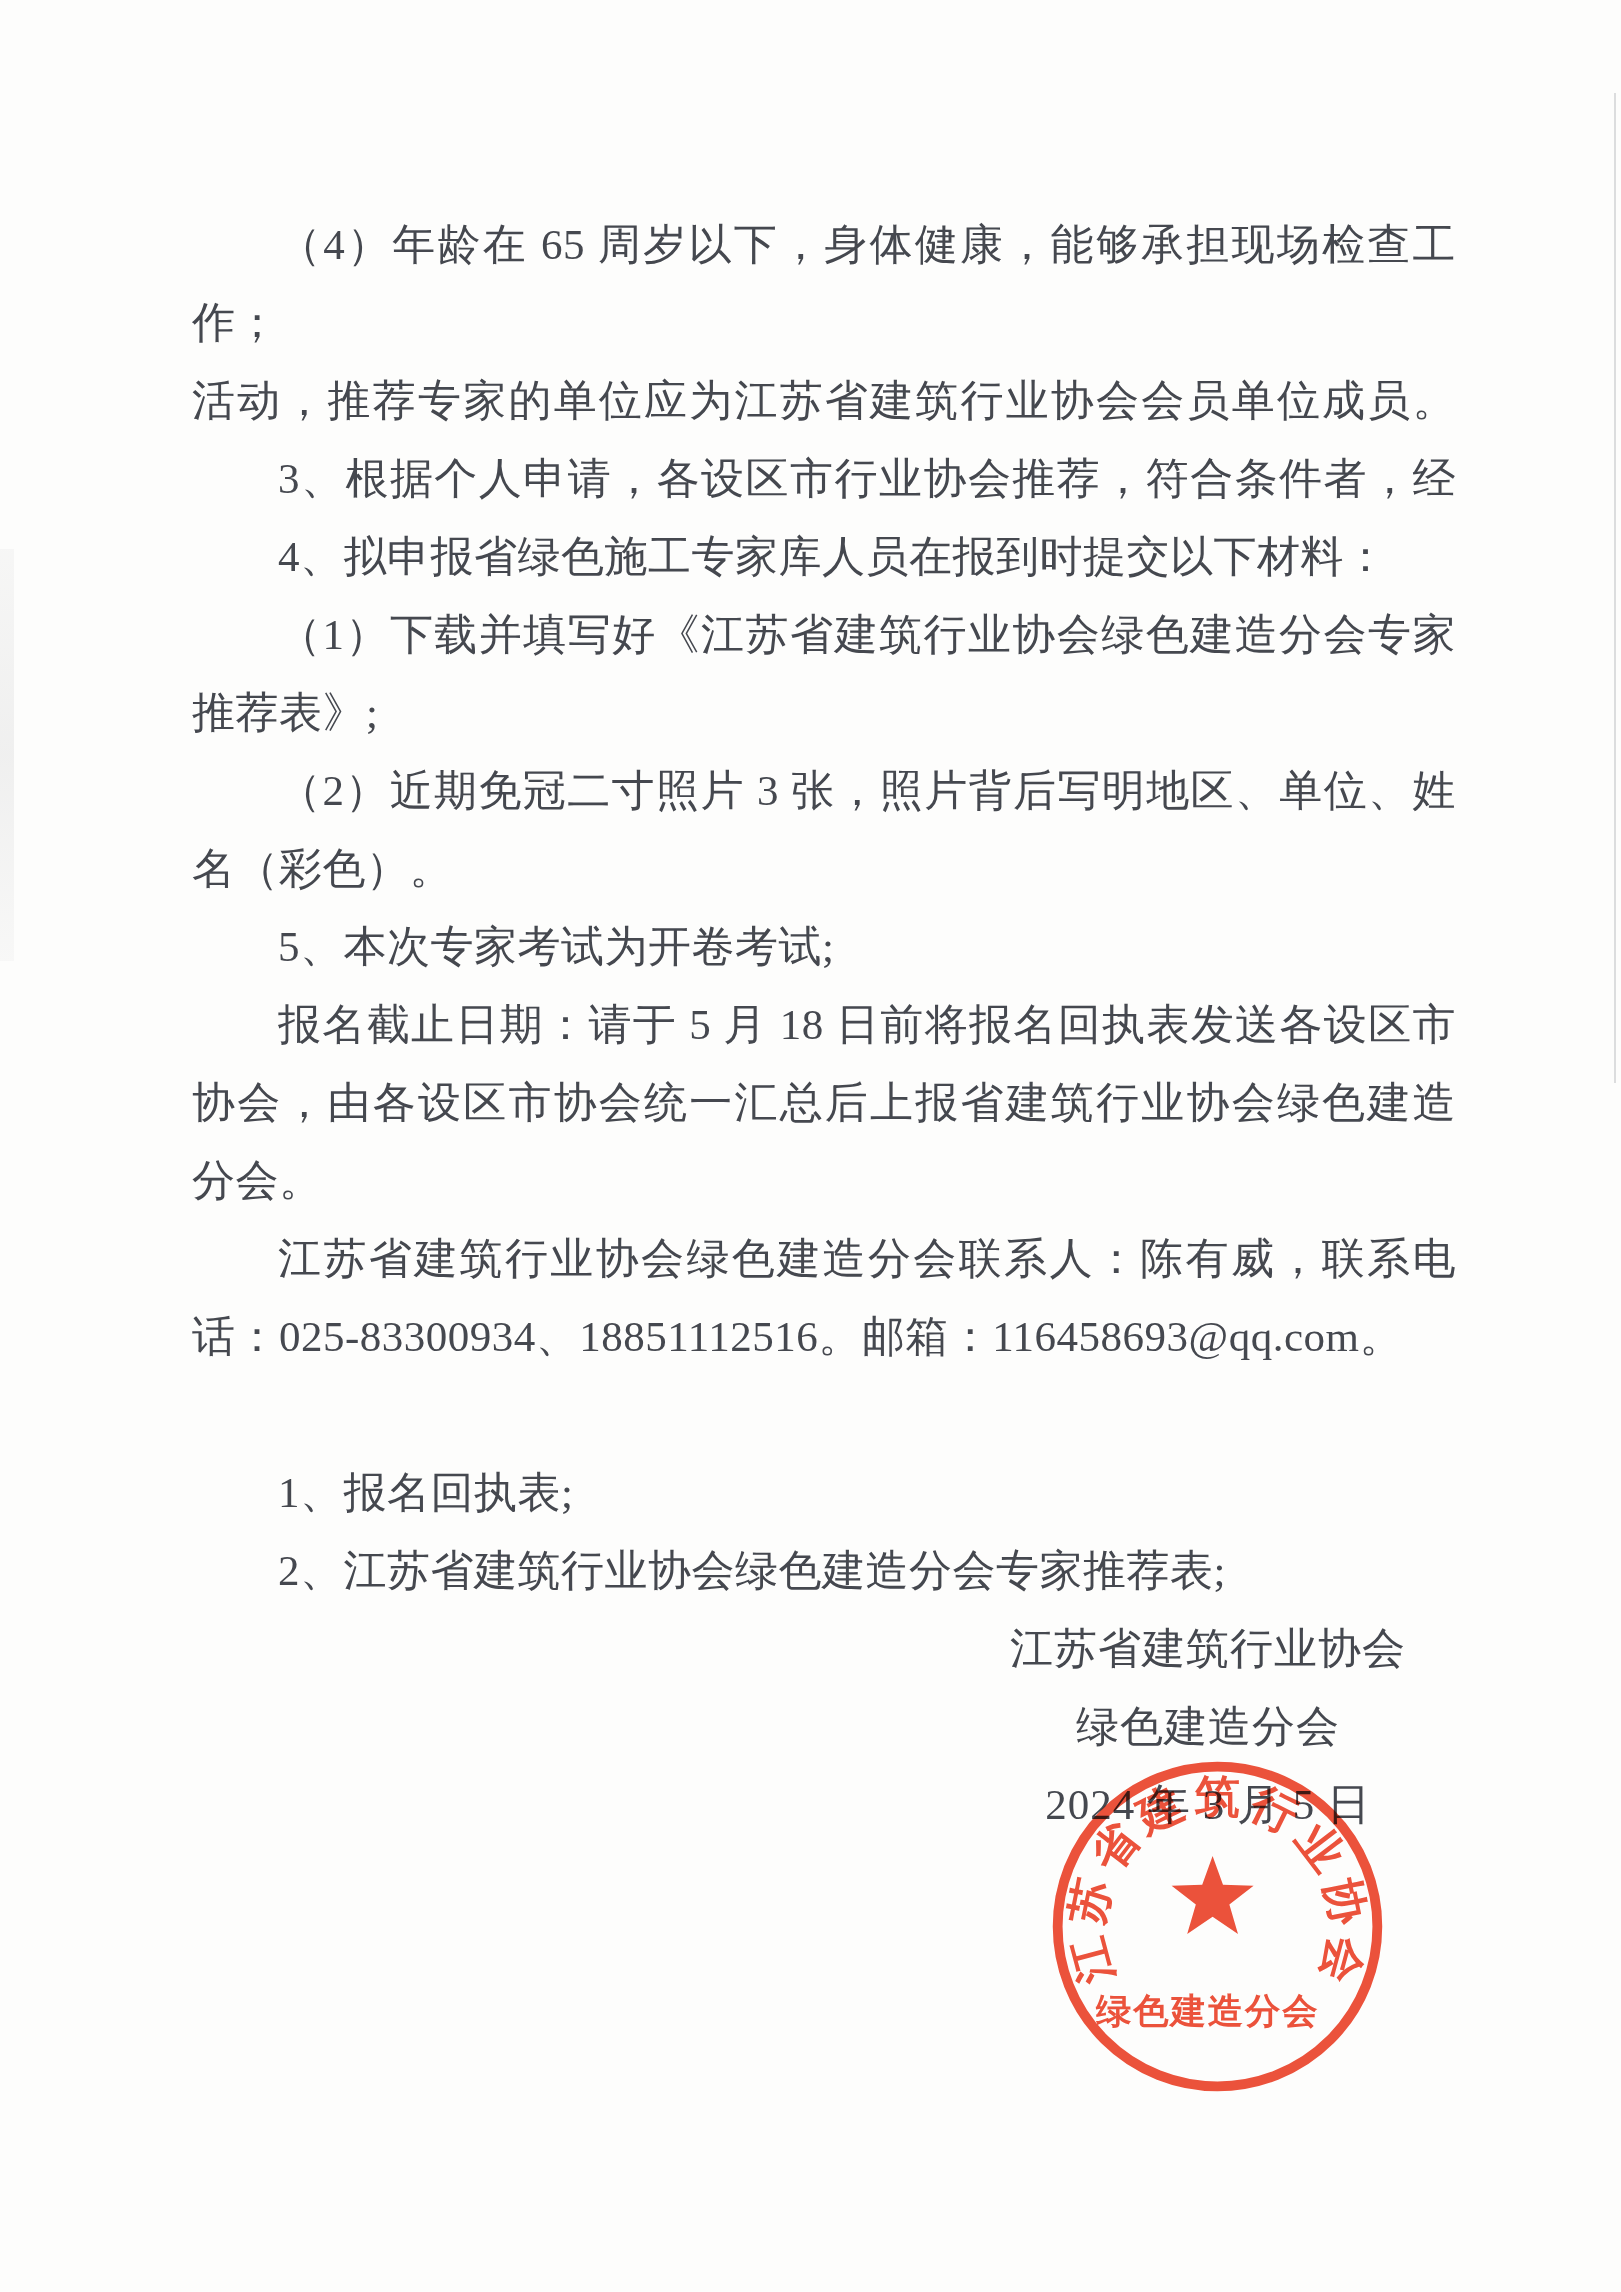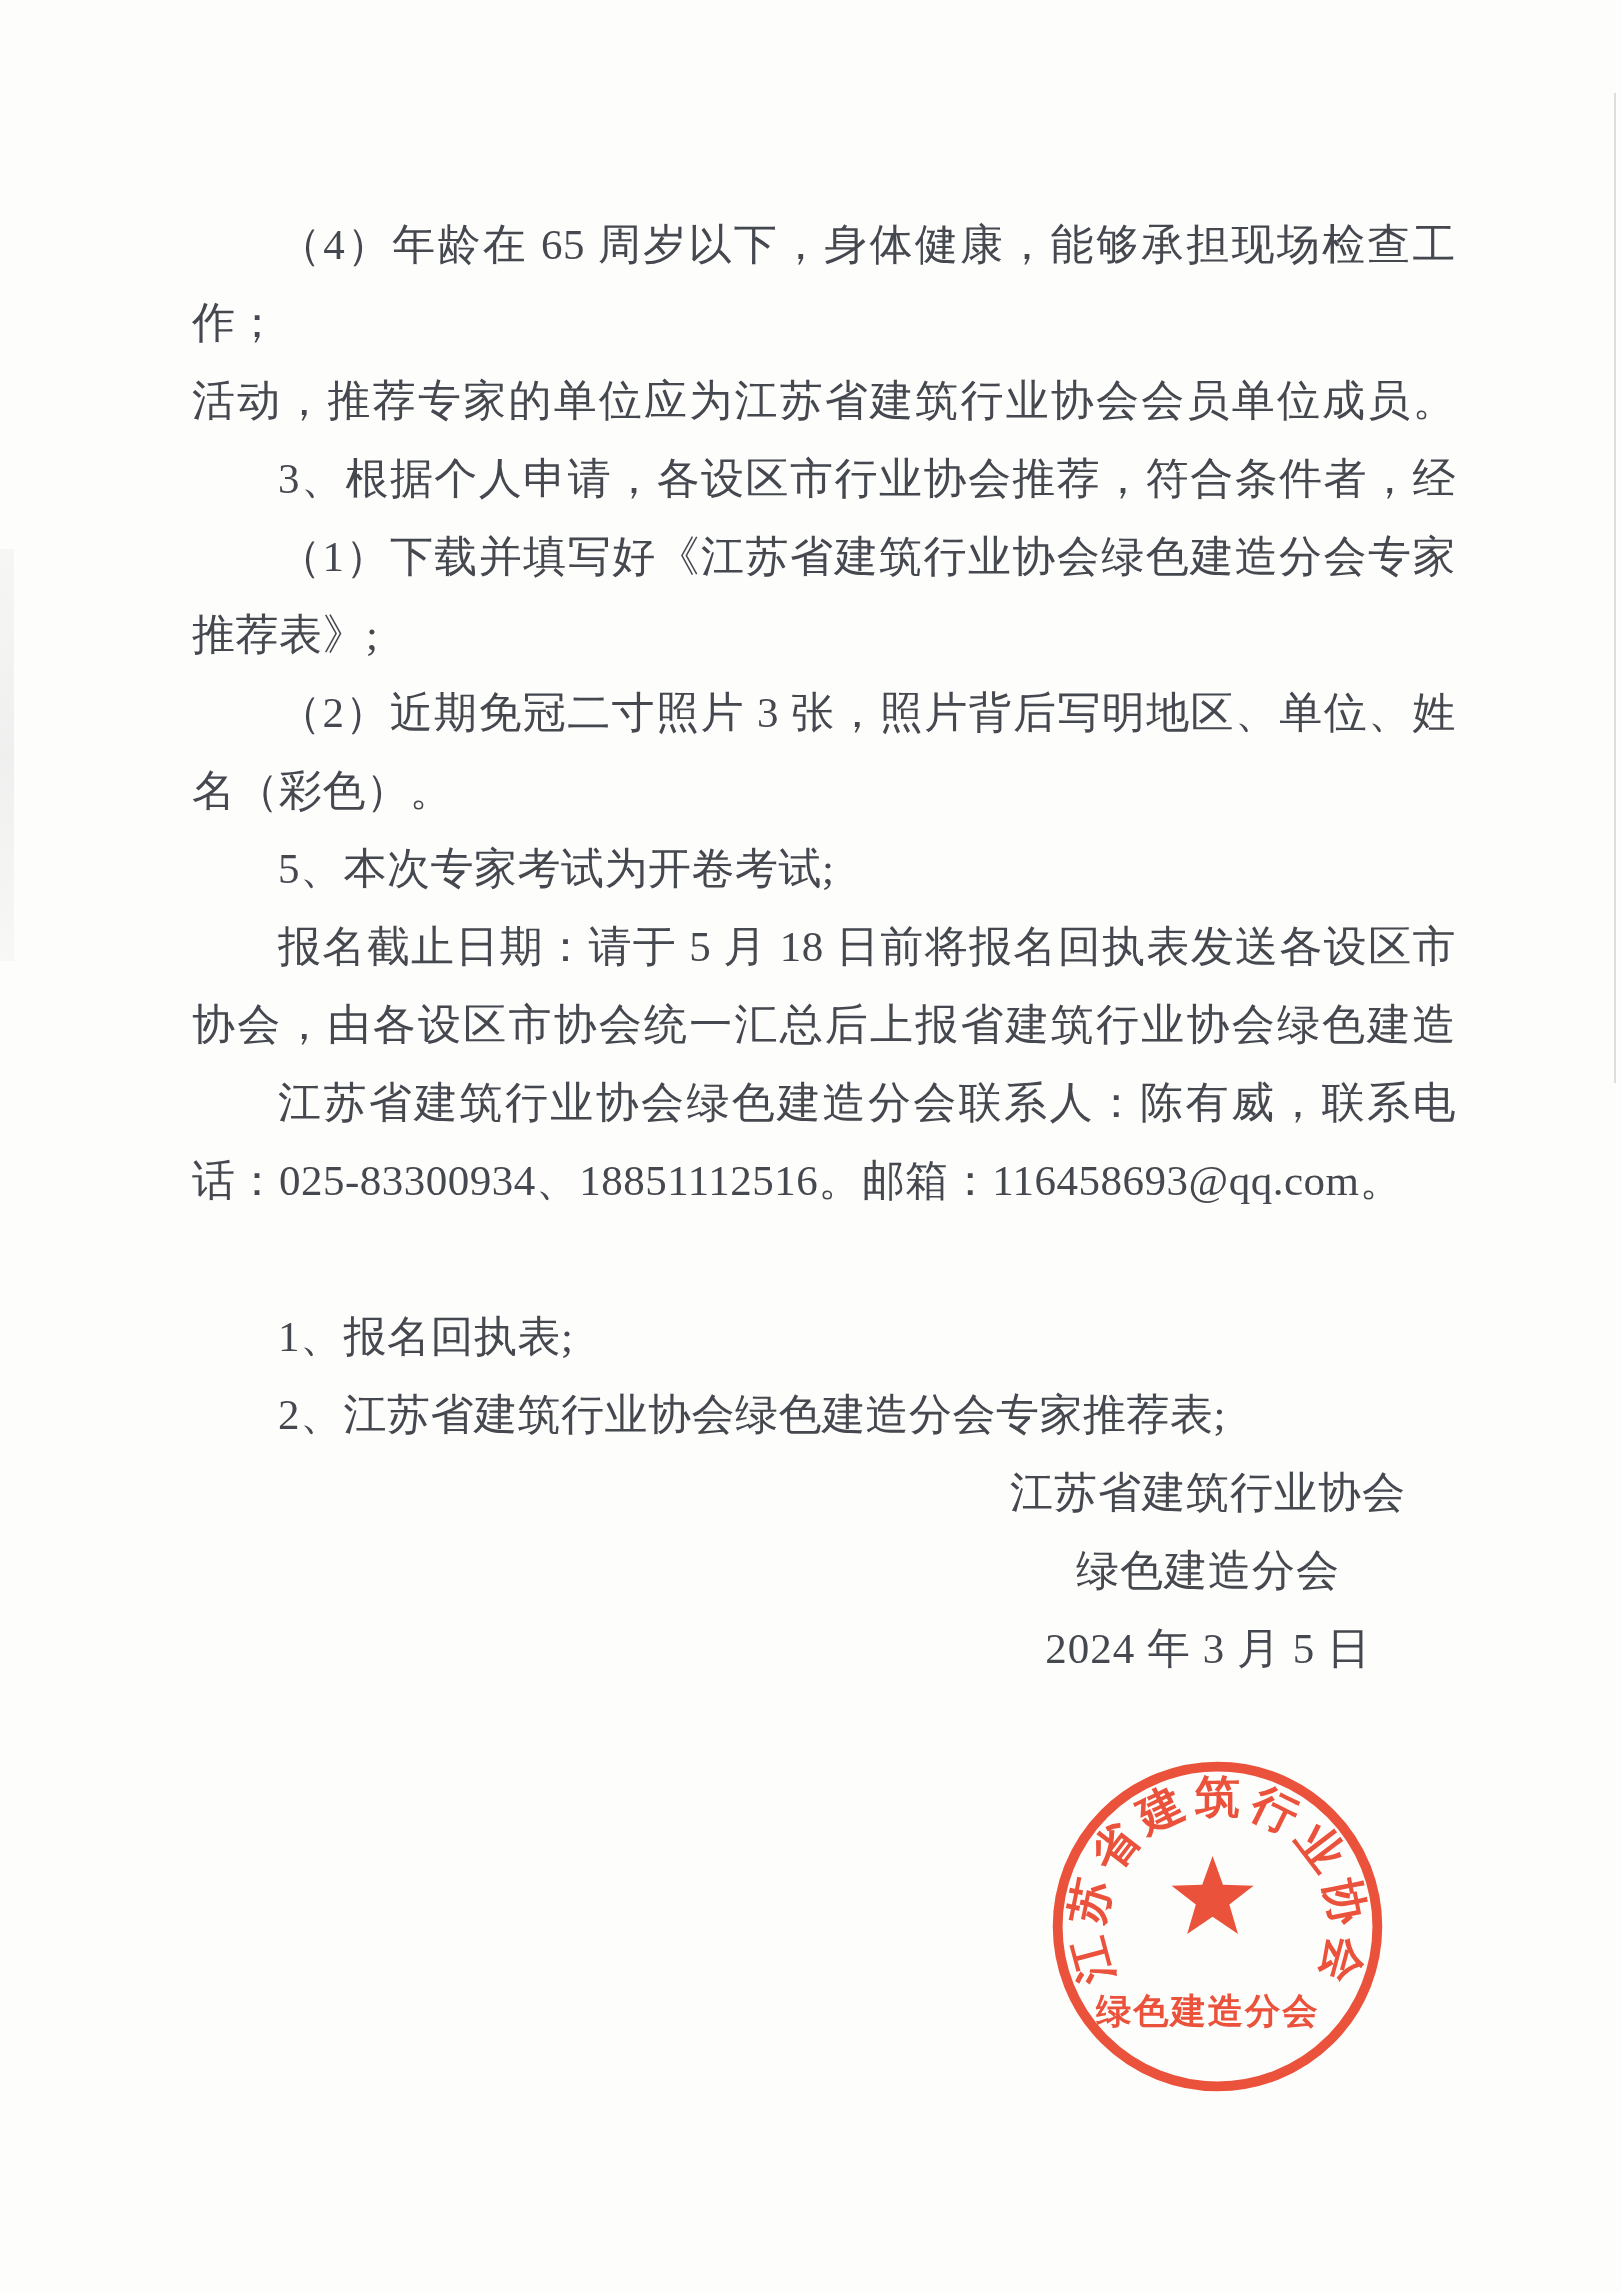--- a/index.html
+++ b/index.html
@@ -90,27 +90,29 @@
 </head>
 <body>
 
 <div class="page">
 
   <div class="content">
       <div class="line indent fill">（4）年龄在 65 周岁以下，身体健康，能够承担现场检查工</div>
       <div class="line">作；</div>
       <div class="line fill">活动，推荐专家的单位应为江苏省建筑行业协会会员单位成员。</div>
       <div class="line indent fill">3、根据个人申请，各设区市行业协会推荐，符合条件者，经</div>
+      <div class="line indent">4、拟申报省绿色施工专家库人员在报到时提交以下材料：</div>
       <div class="line indent fill">（1）下载并填写好《江苏省建筑行业协会绿色建造分会专家</div>
       <div class="line">推荐表》;</div>
       <div class="line indent fill">（2）近期免冠二寸照片 3 张，照片背后写明地区、单位、姓</div>
       <div class="line">名（彩色）。</div>
       <div class="line indent">5、本次专家考试为开卷考试;</div>
       <div class="line indent fill">报名截止日期：请于 5 月 18 日前将报名回执表发送各设区市</div>
       <div class="line fill">协会，由各设区市协会统一汇总后上报省建筑行业协会绿色建造</div>
+      <div class="line">分会。</div>
       <div class="line indent fill">江苏省建筑行业协会绿色建造分会联系人：陈有威，联系电</div>
       <div class="line">话：025-83300934、18851112516。邮箱：116458693@qq.com。</div>
       <div class="line"></div>
       <div class="line indent">1、报名回执表;</div>
       <div class="line indent">2、江苏省建筑行业协会绿色建造分会专家推荐表;</div>
       <div class="line sig">江苏省建筑行业协会</div>
       <div class="line sig">绿色建造分会</div>
       <div class="line sig">2024 年 3 月 5 日</div>
     </div>
 

